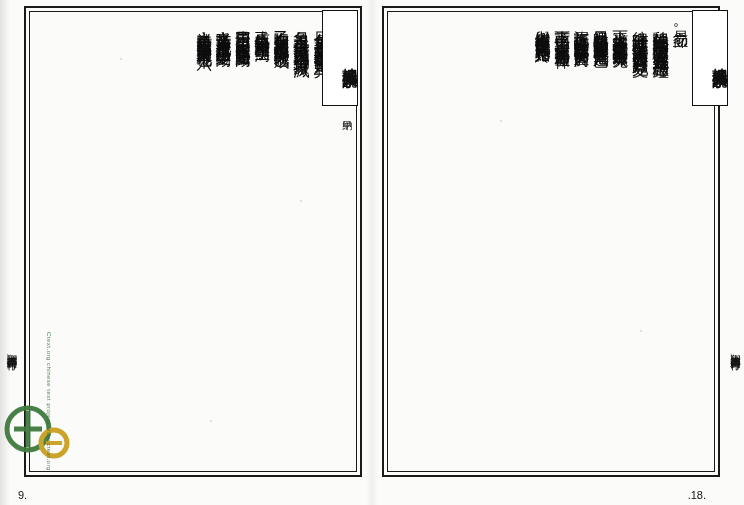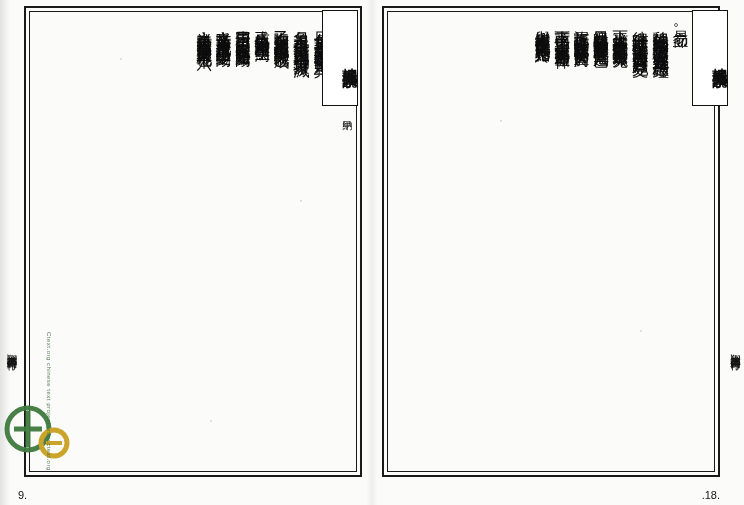--- a/index.html
+++ b/index.html
@@ -130,21 +130,21 @@
 
   
   .folio {
     position: absolute;
     bottom: 4px;
     font-size: 11px;
     font-family: "Liberation Sans", sans-serif;
     color: #111;
   }
   .folio-right { left: 18px; }
-  .folio-left  { right: 24px; }
+  .folio-left  { right: 38px; }
 
   
   .watermark {
     position: absolute;
     left: 2px;
     bottom: 32px;
     width: 74px;
     height: 74px;
     opacity: 0.95;
     pointer-events: none;

